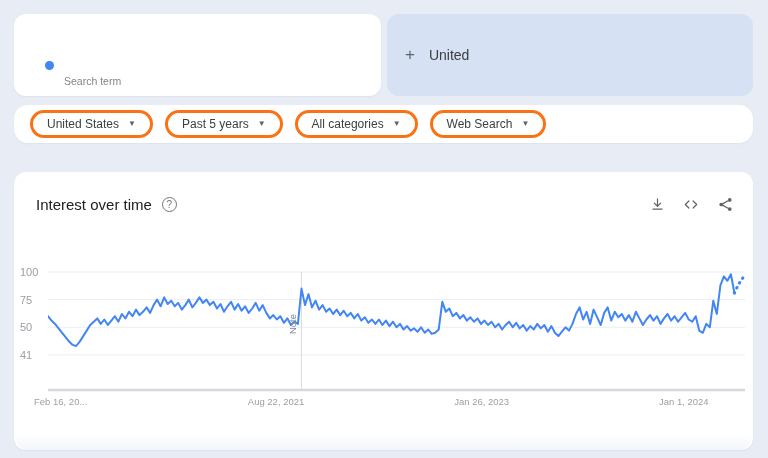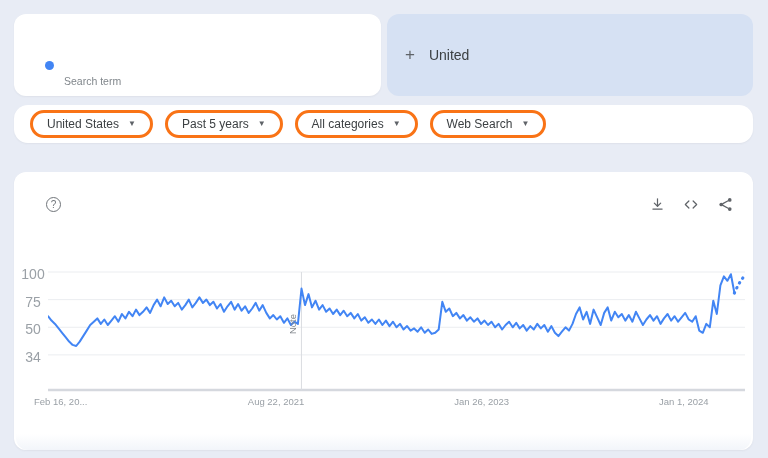--- a/index.html
+++ b/index.html
@@ -35,21 +35,21 @@
   .help { width:15px; height:15px; border:1.4px solid #70757a; border-radius:50%; color:#70757a;
     font-size:10px; display:flex; align-items:center; justify-content:center; margin-left:10px; cursor:pointer; }
   .chart-actions { margin-left:auto; display:flex; align-items:center; gap:10px; }
   .icon-btn { width:24px; height:24px; background:none; border:none; cursor:pointer; display:flex;
     align-items:center; justify-content:center; padding:0; }
   .icon-btn svg { stroke:#5f6368; fill:none; stroke-width:1.7; stroke-linecap:round; stroke-linejoin:round; }
   .icon-btn svg .fill { fill:#5f6368; stroke:none; }
 
   .plot { position:absolute; left:0; top:0; width:100%; height:100%; }
   #chartsvg { position:absolute; left:34px; top:93px; }
-  .y-axis-label { position:absolute; width:26px; text-align:center; font-size:14px; color:#9aa0a6; }
+  .y-axis-label { position:absolute; width:26px; text-align:left; font-size:11px; color:#9aa0a6; }
   .x-axis-label { position:absolute; top:224px; font-size:9.5px; color:#9aa0a6; white-space:nowrap;margin-left:12px; }
   .note-label { position:absolute; font-size:9.5px; color:#80868b; writing-mode:vertical-rl;
     transform:rotate(180deg); cursor:pointer; }
   .bottom-fade { position:absolute; left:2px; right:2px; bottom:0; height:16px; border-radius:0 0 12px 12px;
     background:linear-gradient(#ffffff00,#f2f5fa); pointer-events:none; }
 </style>
 </head>
 <body>
 
 <div class="page">
@@ -80,20 +80,21 @@
       <span class="caret">▼</span>
     </button>
     <button class="pill">
       <span>Web Search</span>
       <span class="caret">▼</span>
     </button>
   </div>
 
   <div class="card chart-card">
     <div class="chart-header">
+      <span class="chart-title">Interest over time</span>
       <span class="help">?</span>
       <div class="chart-actions">
         <button class="icon-btn" title="">
           <svg width="17" height="17" viewBox="0 0 24 24">
             <path d="M12 4 v10"></path>
               <path d="M7.5 10 L12 14.5 L16.5 10"></path>
               <path d="M5.5 18.5 h13"></path>
           </svg>
         </button>
         <button class="icon-btn" title="">
@@ -122,21 +123,21 @@
           <line x1="0" y1="89.875" x2="697" y2="89.875" stroke="#ebedf0" stroke-width="1"></line>
           <line x1="0" y1="125" x2="697" y2="125" stroke="#d5d8de" stroke-width="2.5"></line>
           <line x1="253.42919999999998" y1="7" x2="253.42919999999998" y2="125" stroke="#dadce0" stroke-width="1"></line>
           <polyline points="0.0,51.2 3.5,55.6 7.0,58.9 10.6,63.4 14.1,67.8 17.6,72.2 21.1,76.6 24.6,79.9 28.2,81.0 31.7,76.6 35.2,71.1 38.7,65.6 42.2,60.0 45.8,56.7 49.3,53.4 52.8,58.9 56.3,54.5 59.8,60.0 63.4,55.6 66.9,51.2 70.4,56.7 73.9,49.0 77.4,53.4 81.0,46.8 84.5,51.2 88.0,44.6 91.5,50.1 95.0,46.8 98.6,42.4 102.1,47.9 105.6,40.1 109.1,34.6 112.6,41.3 116.2,32.4 119.7,39.0 123.2,35.7 126.7,41.3 130.2,37.9 133.8,44.6 137.3,40.1 140.8,34.6 144.3,42.4 147.8,37.9 151.4,32.4 154.9,37.9 158.4,34.6 161.9,40.1 165.4,36.8 169.0,43.5 172.5,39.0 176.0,46.8 179.5,41.3 183.1,36.8 186.6,44.6 190.1,39.0 193.6,45.7 197.1,41.3 200.7,47.9 204.2,43.5 207.7,37.9 211.2,45.7 214.7,40.1 218.3,47.9 221.8,53.4 225.3,50.1 228.8,54.5 232.3,51.2 235.9,57.8 239.4,53.4 242.9,60.0 246.4,56.7 249.9,58.9 253.5,23.6 257.0,40.1 260.5,29.1 264.0,42.4 267.5,35.7 271.1,44.6 274.6,40.1 278.1,46.8 281.6,43.5 285.1,49.0 288.7,44.6 292.2,50.1 295.7,45.7 299.2,51.2 302.7,47.9 306.3,53.4 309.8,49.0 313.3,55.6 316.8,52.3 320.3,57.8 323.9,54.5 327.4,58.9 330.9,54.5 334.4,60.0 337.9,55.6 341.5,61.1 345.0,56.7 348.5,62.3 352.0,58.9 355.5,64.5 359.1,61.1 362.6,65.6 366.1,63.4 369.6,66.7 373.1,62.3 376.7,67.8 380.2,64.5 383.7,68.9 387.2,67.8 390.7,64.5 394.3,36.8 397.8,46.8 401.3,43.5 404.8,51.2 408.3,47.9 411.9,53.4 415.4,50.1 418.9,55.6 422.4,52.3 425.9,56.7 429.5,53.4 433.0,58.9 436.5,55.6 440.0,60.0 443.5,56.7 447.1,62.3 450.6,58.9 454.1,64.5 457.6,60.0 461.1,56.7 464.7,62.3 468.2,57.8 471.7,63.4 475.2,60.0 478.7,65.6 482.3,61.1 485.8,64.5 489.3,58.9 492.8,63.4 496.3,60.0 499.9,66.7 503.4,61.1 506.9,67.8 510.4,71.1 513.9,66.7 517.5,62.3 521.0,65.6 524.5,58.9 528.0,49.0 531.6,42.4 535.1,54.5 538.6,46.8 542.1,58.9 545.6,44.6 549.2,52.3 552.7,60.0 556.2,47.9 559.7,42.4 563.2,55.6 566.8,46.8 570.3,52.3 573.8,49.0 577.3,55.6 580.8,50.1 584.4,56.7 587.9,46.8 591.4,53.4 594.9,60.0 598.4,54.5 602.0,50.1 605.5,55.6 609.0,51.2 612.5,58.9 616.0,53.4 619.6,49.0 623.1,55.6 626.6,51.2 630.1,56.7 633.6,52.3 637.2,47.9 640.7,54.5 644.2,56.7 647.7,51.2 651.2,65.6 654.8,67.8 658.3,58.9 661.8,62.3 665.3,35.7 668.8,49.0 672.4,20.3 675.9,11.4 679.4,15.8 682.9,9.2 686.4,28.0" fill="none" stroke="#4285f4" stroke-width="2" stroke-linejoin="round" stroke-linecap="round"></polyline>
           <polyline points="686.4,28.0 690.0,20.3 693.5,14.7 697.0,10.3" fill="none" stroke="#4285f4" stroke-width="3.2" stroke-dasharray="0.4 5.2" stroke-linecap="round" stroke-linejoin="round"></polyline>
         </svg>
       <div id="ylabels">
           <div class="y-axis-label" style="left: 6px; top: 94px;">100</div>
           <div class="y-axis-label" style="left: 6px; top: 121.625px;">75</div>
           <div class="y-axis-label" style="left: 6px; top: 149.25px;">50</div>
-          <div class="y-axis-label" style="left: 6px; top: 176.875px;">34</div>
+          <div class="y-axis-label" style="left: 6px; top: 176.875px;">41</div>
         </div>
       <div id="xlabels">
           <div class="x-axis-label" style="left: 8px;">Feb 16, 20...</div>
           <div class="x-axis-label" style="left: 250.07px; transform: translateX(-50%);">Aug 22, 2021</div>
           <div class="x-axis-label" style="left: 455.685px; transform: translateX(-50%);">Jan 26, 2023</div>
           <div class="x-axis-label" style="left: 657.815px; transform: translateX(-50%);">Jan 1, 2024</div>
         </div>
       <div id="notelabel" class="note-label" style="left: 273.429px; top: 142px;">Note</div>
     </div>
 

